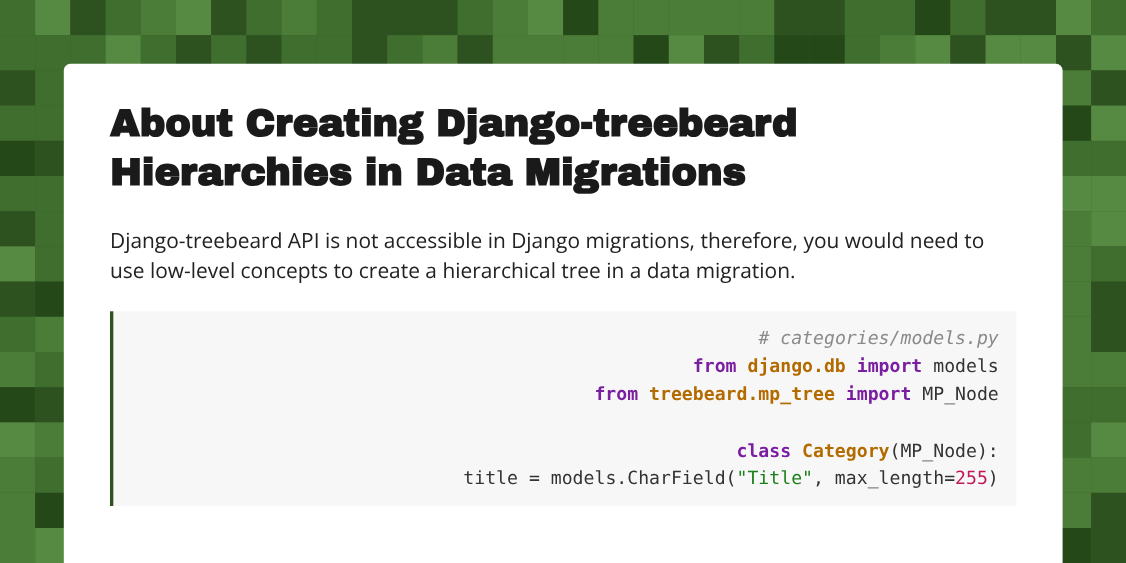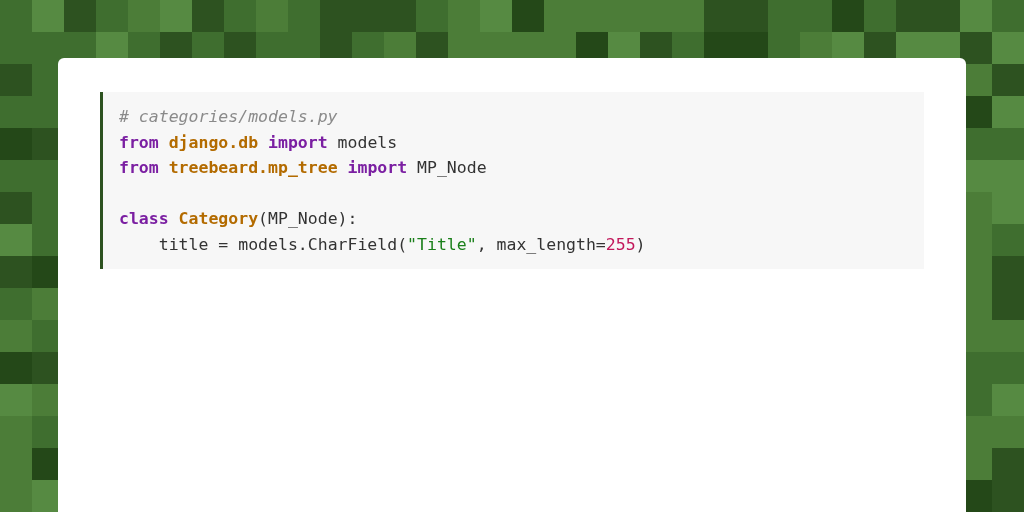--- a/index.html
+++ b/index.html
@@ -53,20 +53,21 @@
   p strong { font-weight: 700; }
   .codeblock {
     background: #f7f7f7;
     border-left: 3px solid #2d5220;
     padding: 12px 16px;
     font-family: 'Consolas', 'Menlo', monospace;
     font-size: 16.5px;
     line-height: 1.55;
     white-space: pre;
     color: #333;
+    text-align: right;
   }
   .c-comment { color: #8a8a8a; font-style: italic; }
   .c-kw      { color: #7b1fa2; font-weight: 700; }
   .c-mod     { color: #b36b00; font-weight: 700; }
   .c-id      { color: #333; }
   .c-cls     { color: #b36b00; font-weight: 700; }
   .c-str     { color: #1a7f1a; }
   .c-num     { color: #c2185b; }
 </style>
 </head>
@@ -581,21 +582,23 @@
     <div class="d1"></div>
     <div class="d1"></div>
     <div class="d2"></div>
     <div class="d3"></div>
     <div class="d2"></div>
     <div class="d3"></div>
     <div class="d1"></div>
   </div>
 
 <div class="card">
+  <h1>About Creating Django-treebeard Hierarchies in Data Migrations</h1>
 
+  <p>Django-treebeard API is not accessible in Django migrations, therefore, you would need to use low-level concepts to create a hierarchical tree in a data migration.</p>
 
 
   <div class="codeblock"><span class="c-comment"># categories/models.py</span>
 <span class="c-kw">from</span> <span class="c-mod">django.db</span> <span class="c-kw">import</span> <span class="c-id">models</span>
 <span class="c-kw">from</span> <span class="c-mod">treebeard.mp_tree</span> <span class="c-kw">import</span> <span class="c-id">MP_Node</span>
 
 <span class="c-kw">class</span> <span class="c-cls">Category</span><span class="c-id">(</span><span class="c-id">MP_Node</span><span class="c-id">):</span>
 <span>    </span><span class="c-id">title = models.CharField(</span><span class="c-str">"Title"</span><span class="c-id">, max_length=</span><span class="c-num">255</span><span class="c-id">)</span></div>
 </div>
 

